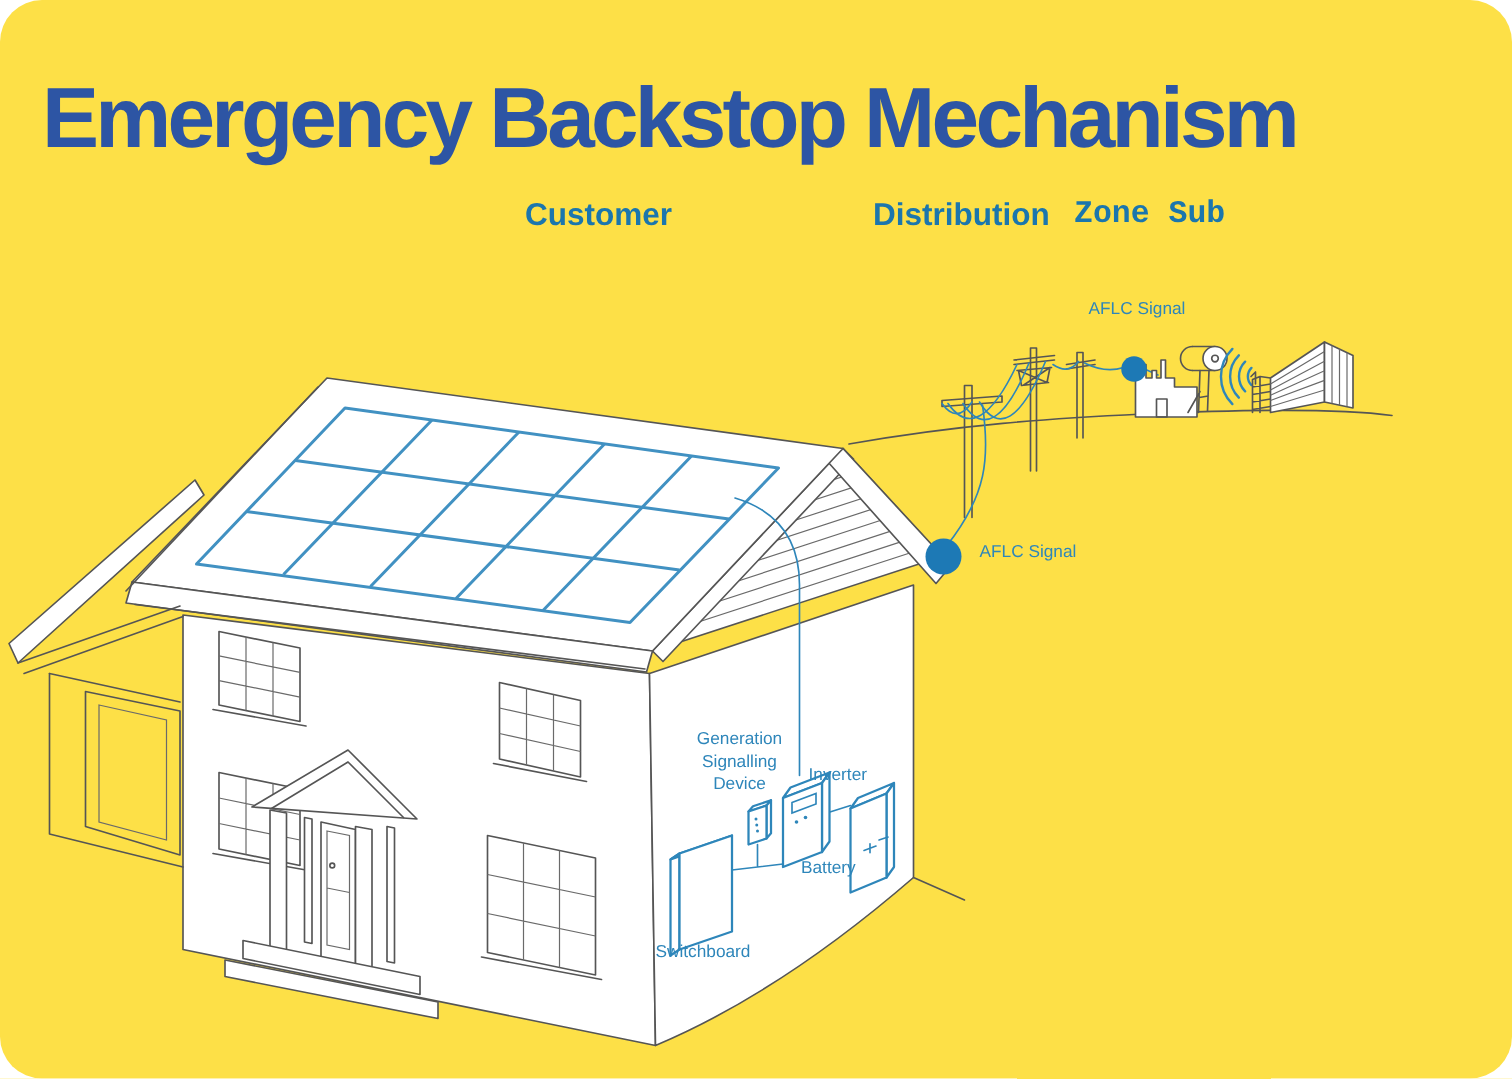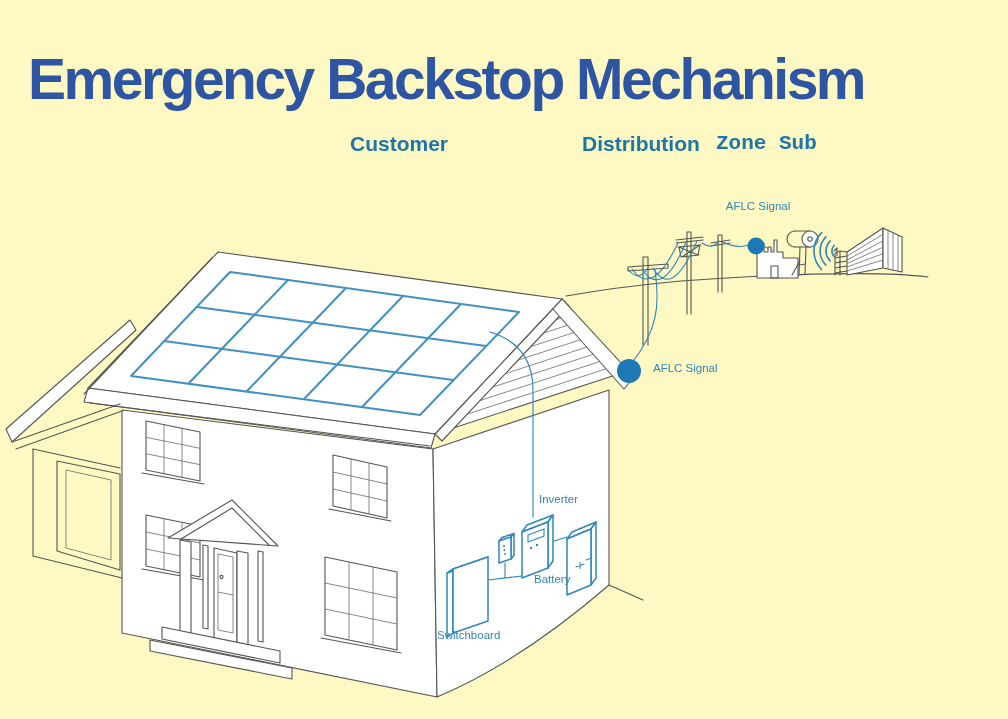--- a/index.html
+++ b/index.html
@@ -1,37 +1,38 @@
 <!DOCTYPE html>
 <html><head>
 <meta charset="utf-8">
 <style>
   html,body{margin:0;padding:0;background:#fff;}
   .canvas{
-    position:relative;width:1008px;height:719px;background:#fef9c3;overflow:hidden;
+    position:relative;width:1008px;height:719px;background:#fde047;overflow:hidden;
     font-family:"Liberation Sans", sans-serif;
+    border-radius:28px;
   }
   .title{
     position:absolute;left:28px;top:46px;width:980px;
     font-size:57px;font-weight:bold;letter-spacing:-2.5px;color:#2d55a4;white-space:nowrap;
   }
   .stage{
     position:absolute;top:133px;font-size:21px;font-weight:bold;color:#1b76ad;line-height:21px;
   }
   .stage-customer{left:350px;}
   .stage-distribution{left:582px;text-align:right;}
   .stage-zonesub{left:716px;font-family:Liberation Mono, monospace;}
   .stage-central{left:827px;width:72px;}
   .bluelabel{
     position:absolute;font-size:11.5px;color:#2e86ba;line-height:15px;
   }
   .lb-aflc-top{left:712px;top:199px;width:92px;text-align:center;}
   .lb-aflc-house{left:653px;top:361px;width:90px;}
   .lb-gsd{left:449px;top:486px;width:88px;text-align:center;}
-  .lb-inverter{left:539px;top:492px;}
+  .lb-inverter{left:539px;top:510px;}
   .lb-battery{left:534px;top:572px;width:54px;text-align:left;}
   .lb-switchboard{left:437px;top:628px;}
   svg.scene{position:absolute;left:0;top:0;}
   .g{stroke:#555;fill:none;stroke-width:1.1;stroke-linejoin:round;stroke-linecap:round;}
   .gw{stroke:#555;fill:#fff;stroke-width:1.1;stroke-linejoin:round;}
   .gt{stroke:#6a6a6a;fill:none;stroke-width:0.8;}
   .b{stroke:#2e86ba;fill:none;stroke-width:1.6;stroke-linecap:round;}
   .bw{stroke:#2e86ba;fill:#fff;stroke-width:1.5;stroke-linejoin:round;}
   .bt{stroke:#2e86ba;fill:none;stroke-width:1.1;stroke-linecap:round;}
   .sg{stroke:#4191c2;fill:none;stroke-width:2;stroke-linejoin:round;}
@@ -224,17 +225,18 @@
       <path class="gt" d="M847,256 L883,234.4 M847,260 L883,240.8 M847,263.5 L883,247.2 M847,267 L883,253.6 M847,271 L883,260"></path>
       <path class="gt" d="M888,230.4 L888,269 M893,232.8 L893,270 M898,235.2 L898,271"></path>
     </g>
 
     <circle class="dot" cx="629" cy="371" r="12"></circle>
     <circle class="dot" cx="756" cy="246" r="8.5"></circle>
   </svg>
 
   <div class="bluelabel lb-aflc-top">AFLC Signal</div>
   <div class="bluelabel lb-aflc-house">AFLC Signal</div>
+  <div class="bluelabel lb-gsd">Generation Signalling Device</div>
   <div class="bluelabel lb-inverter">Inverter</div>
   <div class="bluelabel lb-battery">Battery</div>
   <div class="bluelabel lb-switchboard">Switchboard</div>
 
 </div>
 
 </body></html>

